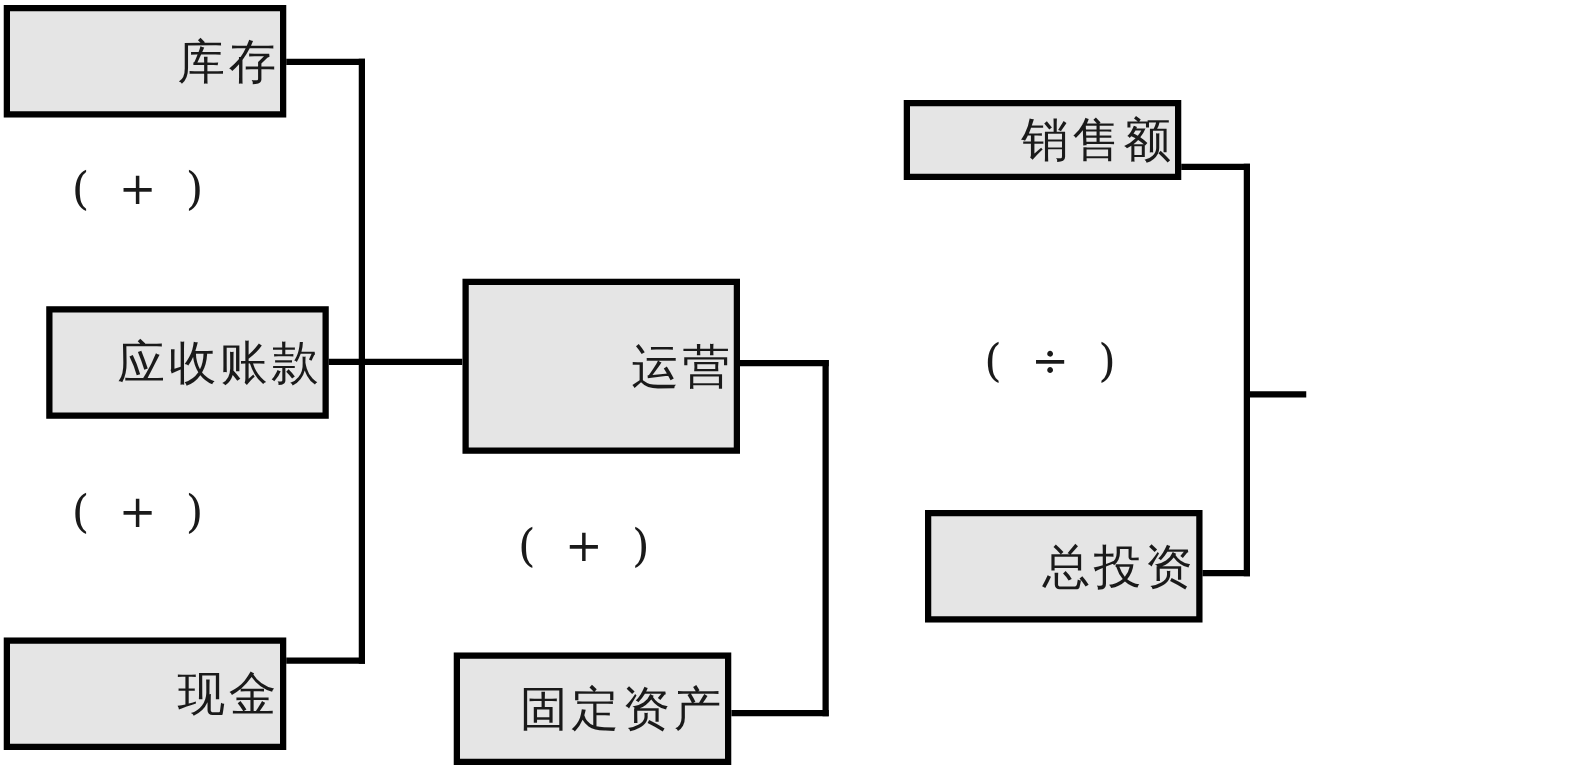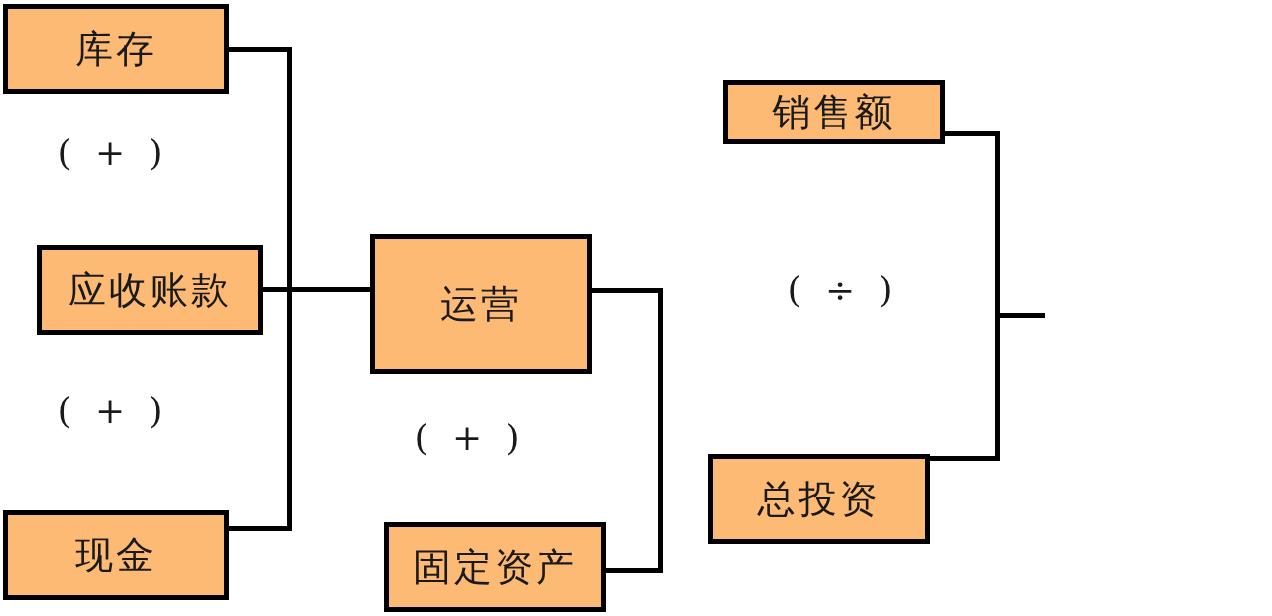--- a/index.html
+++ b/index.html
@@ -13,24 +13,24 @@
     height: 616px;
     background: var(--background, #ffffff);
     font-family: "DejaVu Serif", "Liberation Serif", serif;
     color: var(--text, #1a1a1a);
     overflow: hidden;
   }
   .box {
     position: absolute;
     box-sizing: border-box;
     border: 5px solid var(--line, #000000);
-    background: #fdba74;
+    background: #e5e5e5;
     display: flex;
     align-items: center;
-    justify-content: center;
+    justify-content: flex-end;
     font-size: 38px;
     letter-spacing: 3px;
     white-space: nowrap;
     z-index: 2;
   }
   .box .stack {
     text-align: center;
     letter-spacing: 3px;
   }
   .box .stack .row {
@@ -61,35 +61,35 @@
   </div>
 
   <div class="box" style="left:3px; top:245px; width:226px; height:90px;margin-left:34px;">
     <span>应收账款</span>
   </div>
 
   <div class="box" style="left:3px; top:510px; width:226px; height:90px;">
     <span>现金</span>
   </div>
 
-  <div class="box" style="left:370px; top:234px; width:222px; height:140px;">
+  <div class="box" style="left:370px; top:223px; width:222px; height:140px;">
     <span class="stack">
       <span class="row">运营</span>
     </span>
   </div>
 
-  <div class="box" style="left:384px; top:522px; width:222px; height:90px;">
+  <div class="box" style="left:363px; top:522px; width:222px; height:90px;">
     <span>固定资产</span>
   </div>
 
   <div class="box" style="left:707px; top:80px; width:222px; height:64px;margin-left:16px;">
     <span>销售额</span>
   </div>
 
-  <div class="box" style="left:708px; top:408px; width:222px; height:90px;margin-top:46px;">
+  <div class="box" style="left:740px; top:408px; width:222px; height:90px;">
     <span>总投资</span>
   </div>
 
 
   <div class="op" style="left:113px; top:152px;">( + )</div>
 
   <div class="op" style="left:113px; top:410px;">( + )</div>
 
   <div class="op" style="left:470px; top:437px;">( + )</div>
 

